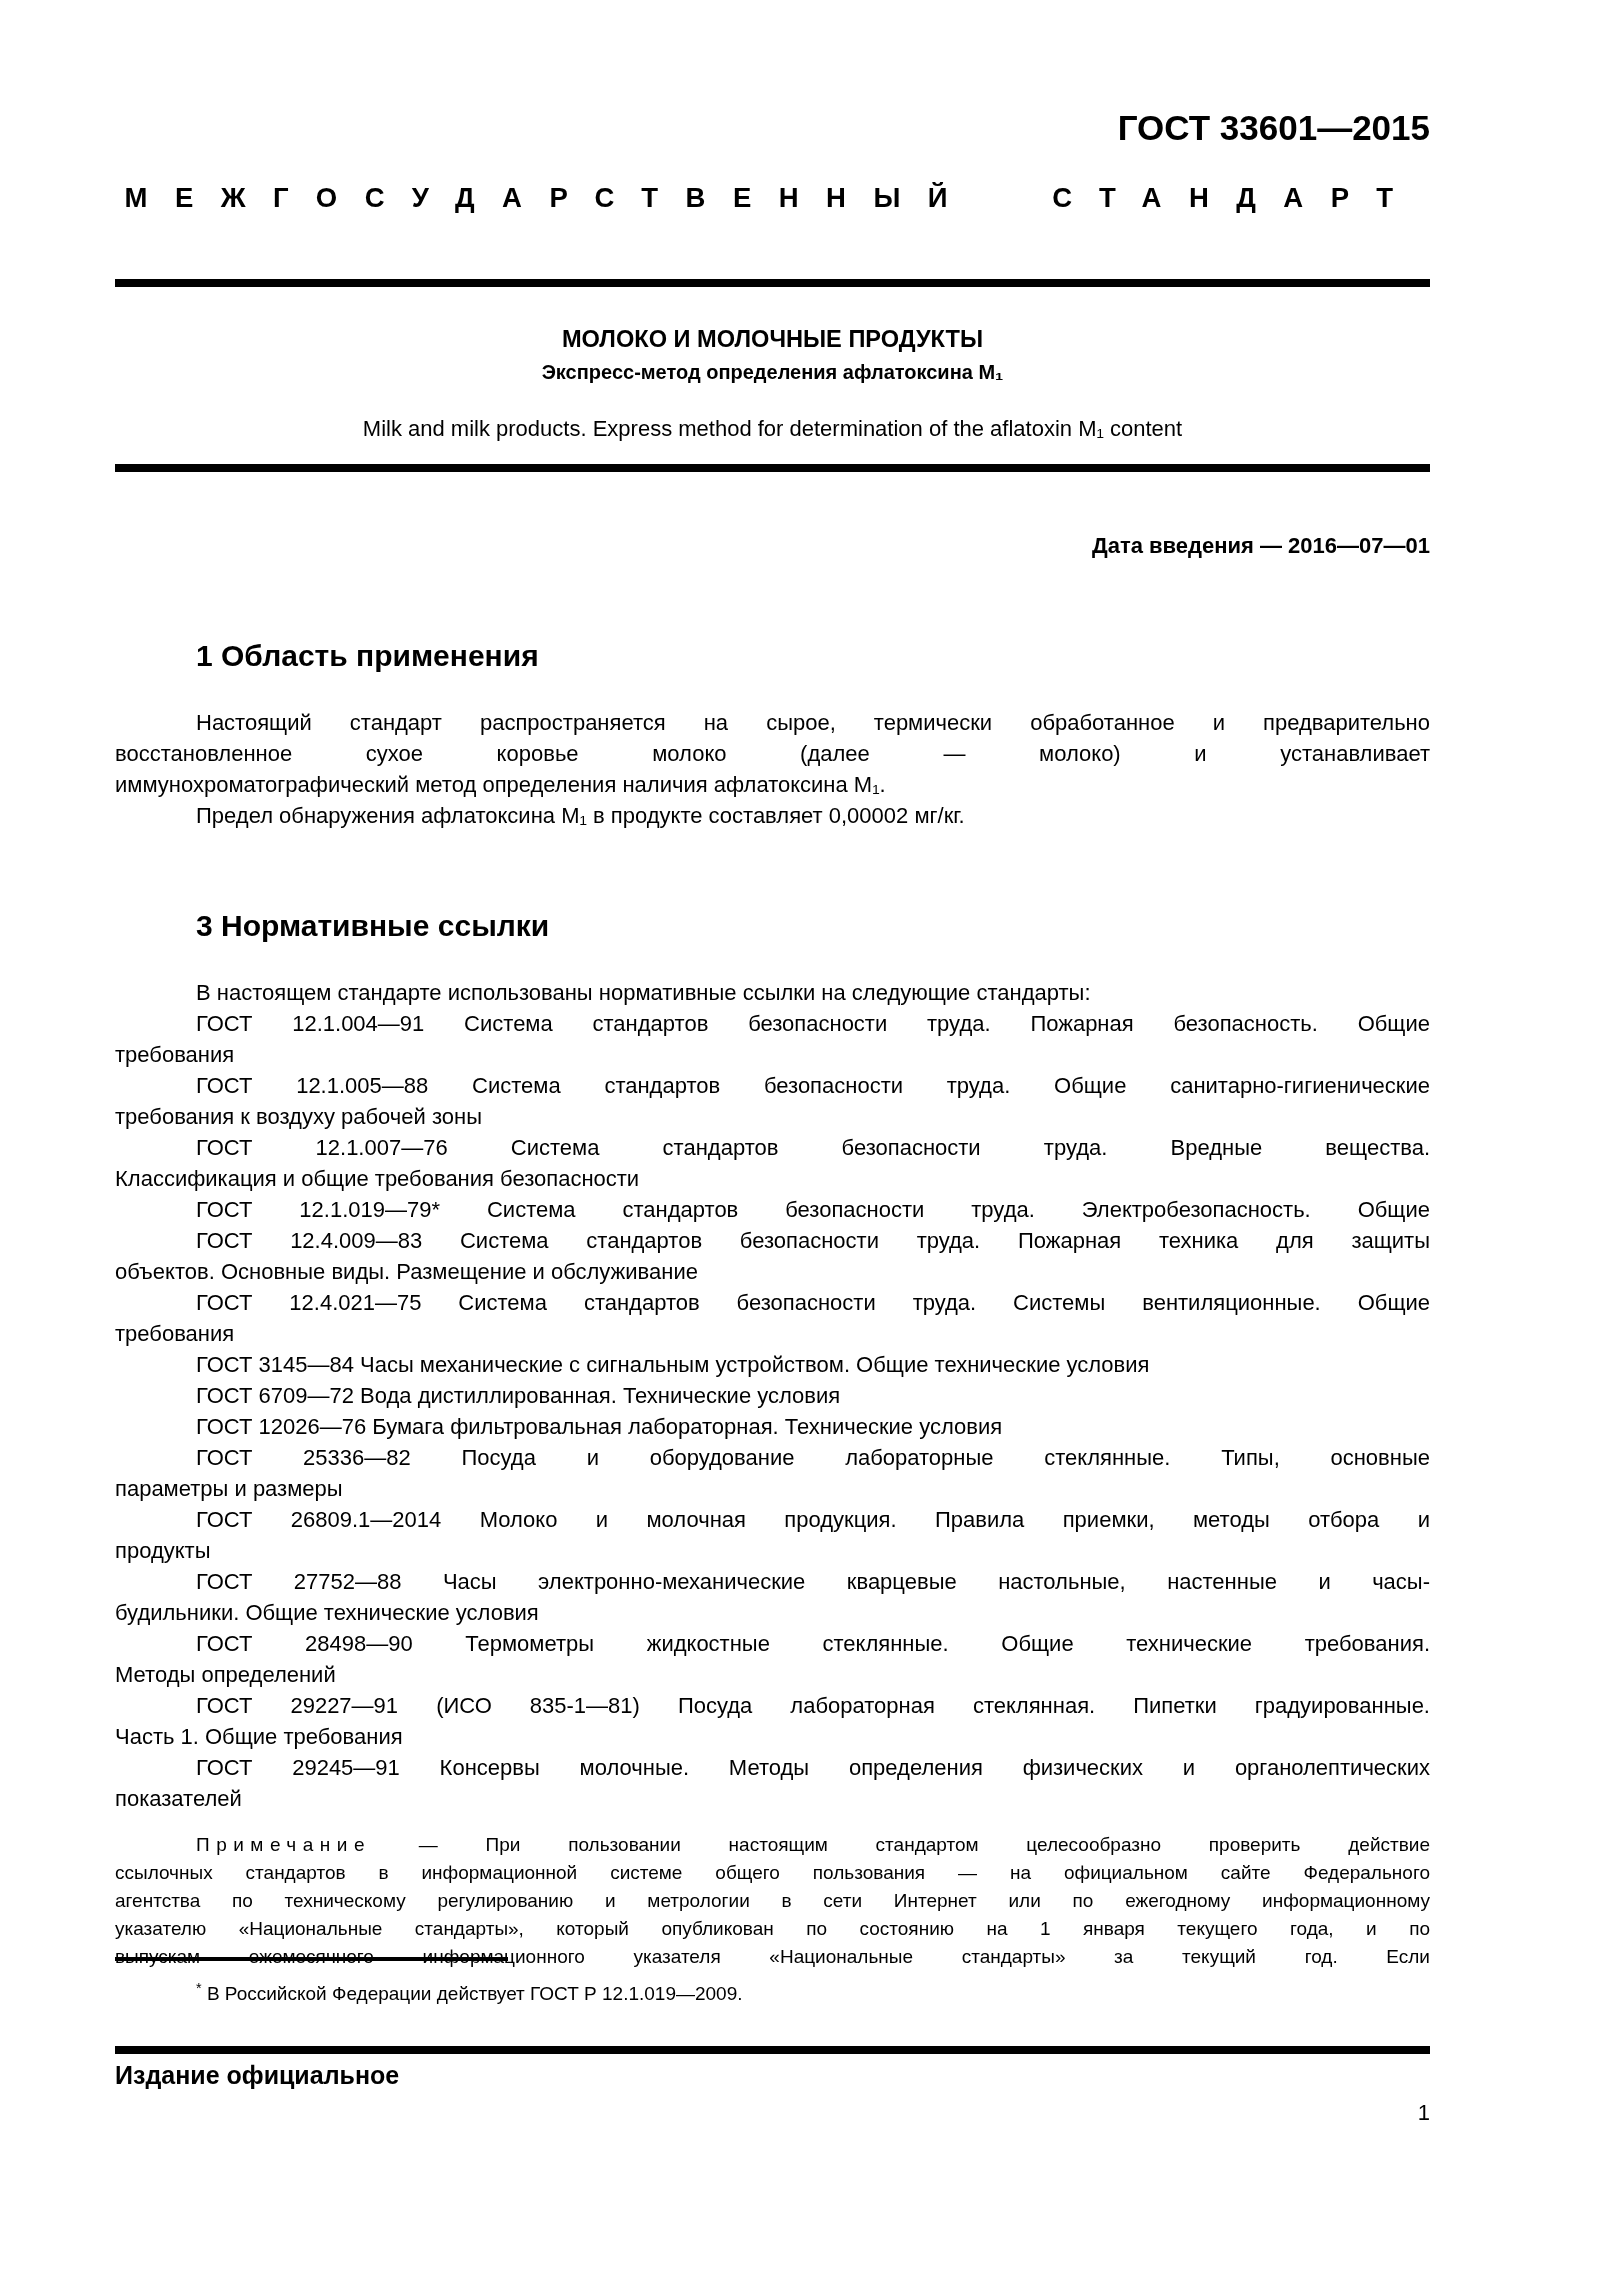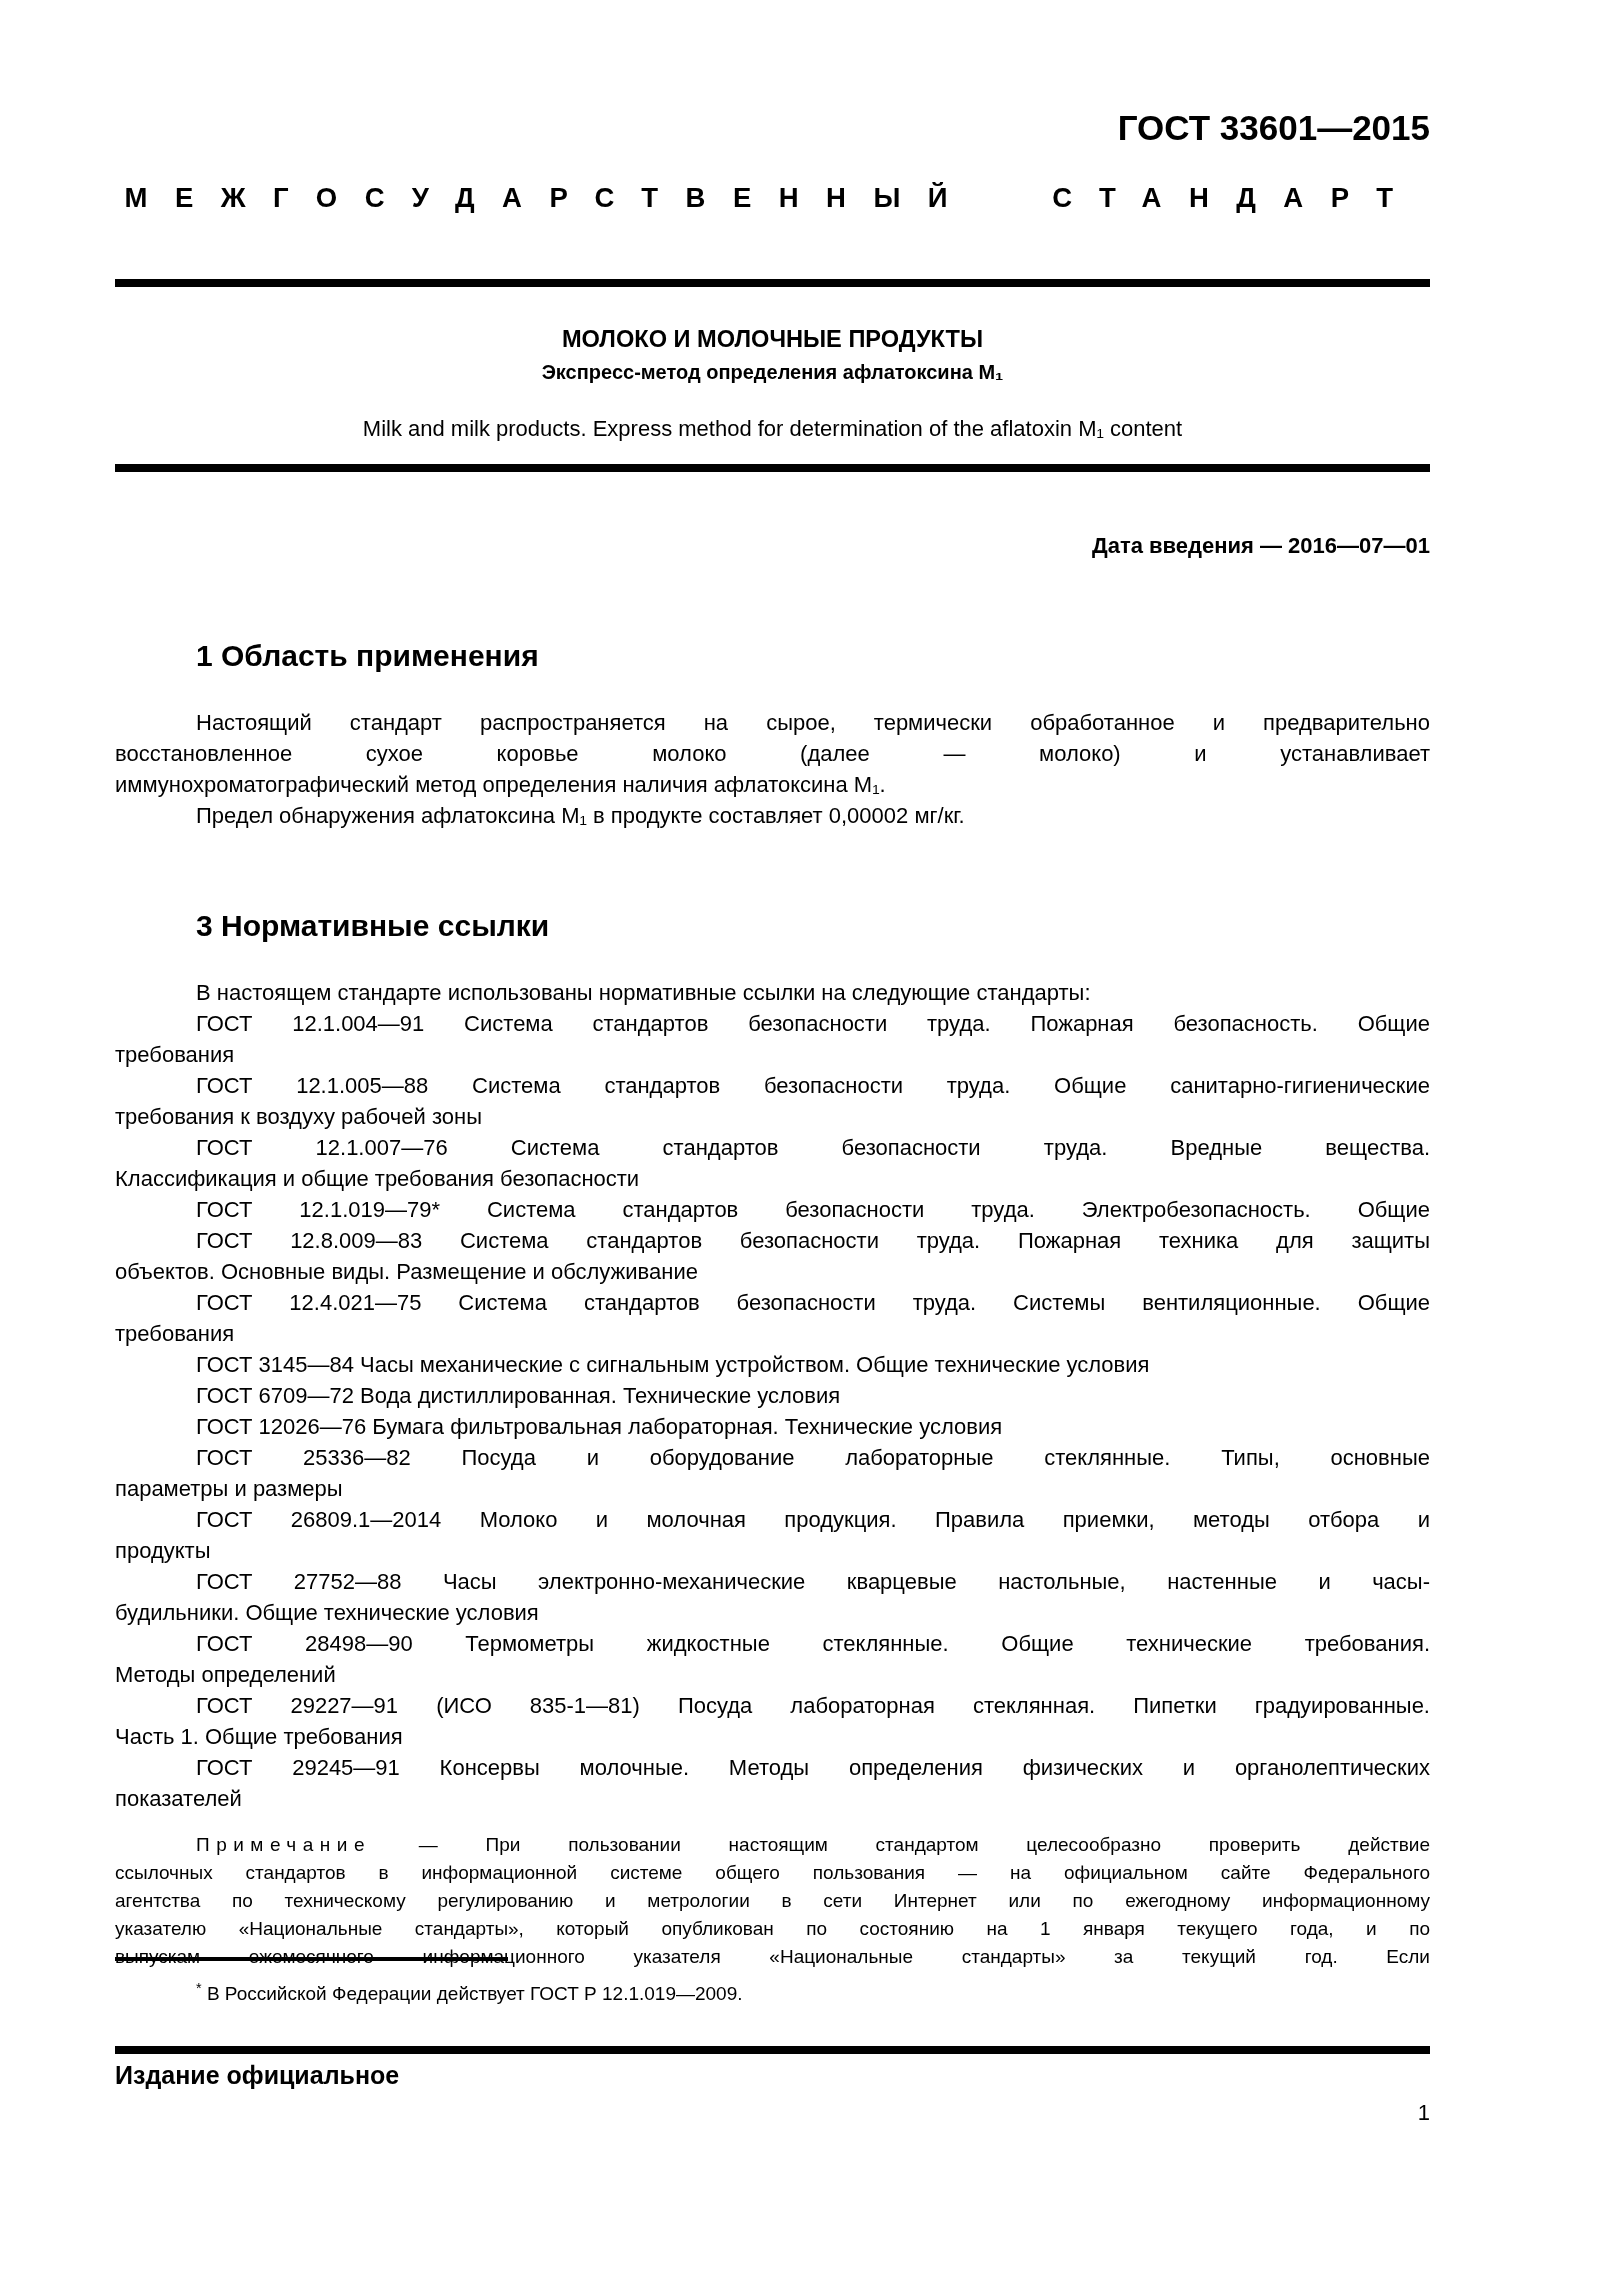--- a/index.html
+++ b/index.html
@@ -176,21 +176,21 @@
     <div class="line last">требования</div>
 
     <div class="line ind">ГОСТ 12.1.005—88 Система стандартов безопасности труда. Общие санитарно-гигиенические</div>
     <div class="line last">требования к воздуху рабочей зоны</div>
 
     <div class="line ind">ГОСТ 12.1.007—76 Система стандартов безопасности труда. Вредные вещества.</div>
     <div class="line last">Классификация и общие требования безопасности</div>
 
     <div class="line ind">ГОСТ 12.1.019—79* Система стандартов безопасности труда. Электробезопасность. Общие</div>
 
-    <div class="line ind">ГОСТ 12.8.009—83 Система стандартов безопасности труда. Пожарная техника для защиты</div>
+    <div class="line ind">ГОСТ 12.4.009—83 Система стандартов безопасности труда. Пожарная техника для защиты</div>
     <div class="line last">объектов. Основные виды. Размещение и обслуживание</div>
 
     <div class="line ind">ГОСТ 12.4.021—75 Система стандартов безопасности труда. Системы вентиляционные. Общие</div>
     <div class="line last">требования</div>
 
     <div class="line ind last">ГОСТ 3145—84 Часы механические с сигнальным устройством. Общие технические условия</div>
     <div class="line ind last">ГОСТ 6709—72 Вода дистиллированная. Технические условия</div>
     <div class="line ind last">ГОСТ 12026—76 Бумага фильтровальная лабораторная. Технические условия</div>
 
     <div class="line ind">ГОСТ 25336—82 Посуда и оборудование лабораторные стеклянные. Типы, основные</div>

